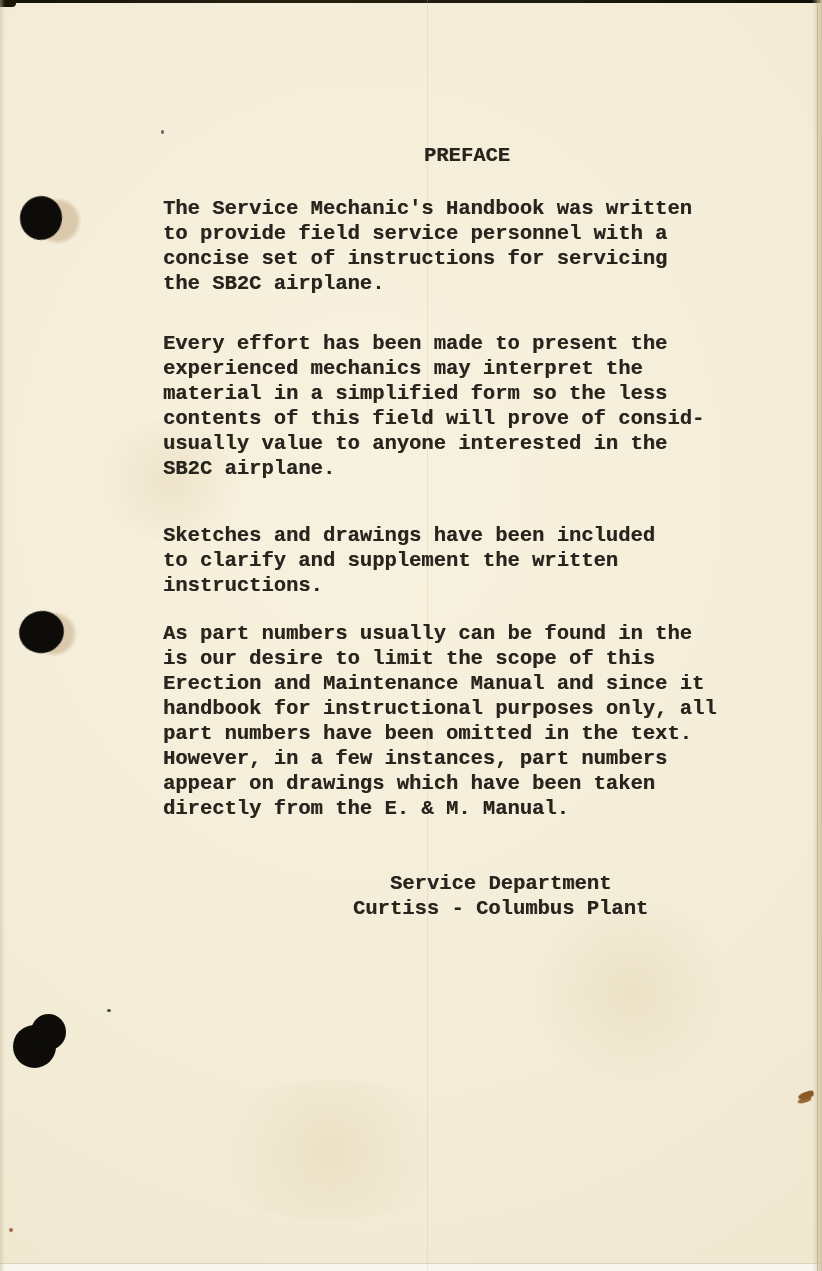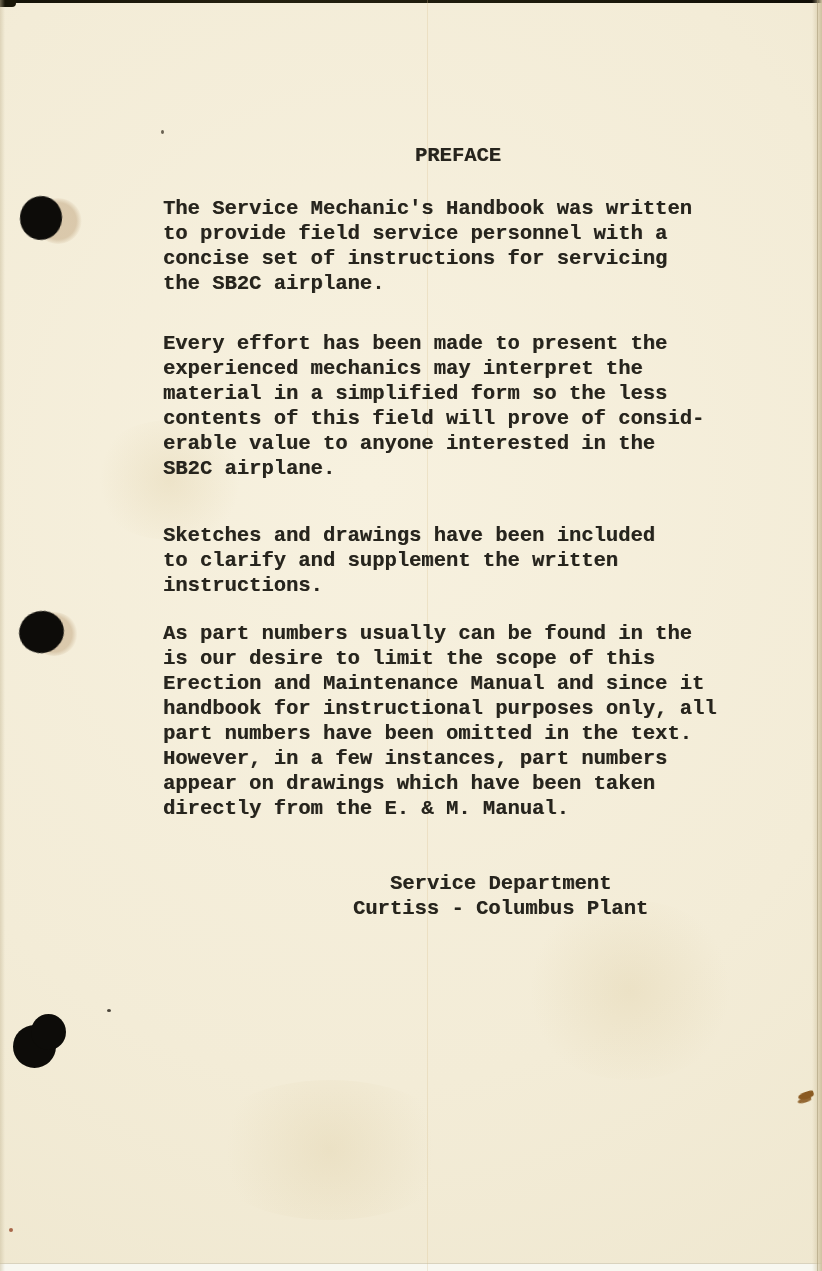--- a/index.html
+++ b/index.html
@@ -90,21 +90,21 @@
   .tw {
     position: absolute;
     color: #26241d;
     font-size: 20.5px;
     line-height: 25px;
     font-weight: bold;
     letter-spacing: 0;
     text-shadow: 0.4px 0.4px 0.6px rgba(38,34,25,0.55);
   }
   .line { white-space: pre; }
-  .title-block { left: 415px; top: 143px; }
+  .title-block { left: 424px; top: 143px; }
   .para-1 { left: 163px; top: 196px; }
   .para-2 { left: 163px; top: 331px; }
   .para-3 { left: 163px; top: 523px; }
   .para-4 { left: 163px; top: 621px; }
   .signature-block { left: 353px; top: 871px; }
   .sig-line-1 { padding-left: 37px; }
 </style>
 </head>
 <body>
 
@@ -143,21 +143,21 @@
     <div class="line">to provide field service personnel with a</div>
     <div class="line">concise set of instructions for servicing</div>
     <div class="line">the SB2C airplane.</div>
   </div>
 
   <div class="tw para-2">
     <div class="line">Every effort has been made to present the</div>
     <div class="line">experienced mechanics may interpret the</div>
     <div class="line">material in a simplified form so the less</div>
     <div class="line">contents of this field will prove of consid-</div>
-    <div class="line">erable value to anyone interested in the</div>
+    <div class="line">usually value to anyone interested in the</div>
     <div class="line">SB2C airplane.</div>
   </div>
 
   <div class="tw para-3">
     <div class="line">Sketches and drawings have been included</div>
     <div class="line">to clarify and supplement the written</div>
     <div class="line">instructions.</div>
   </div>
 
   <div class="tw para-4">

